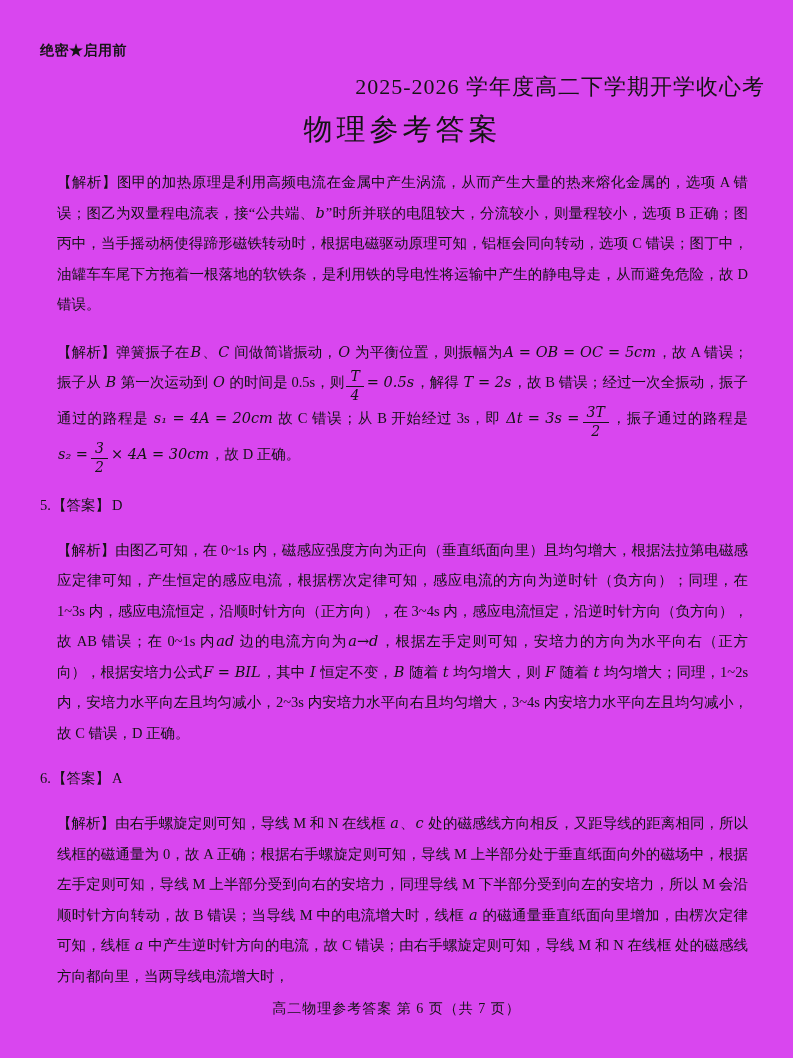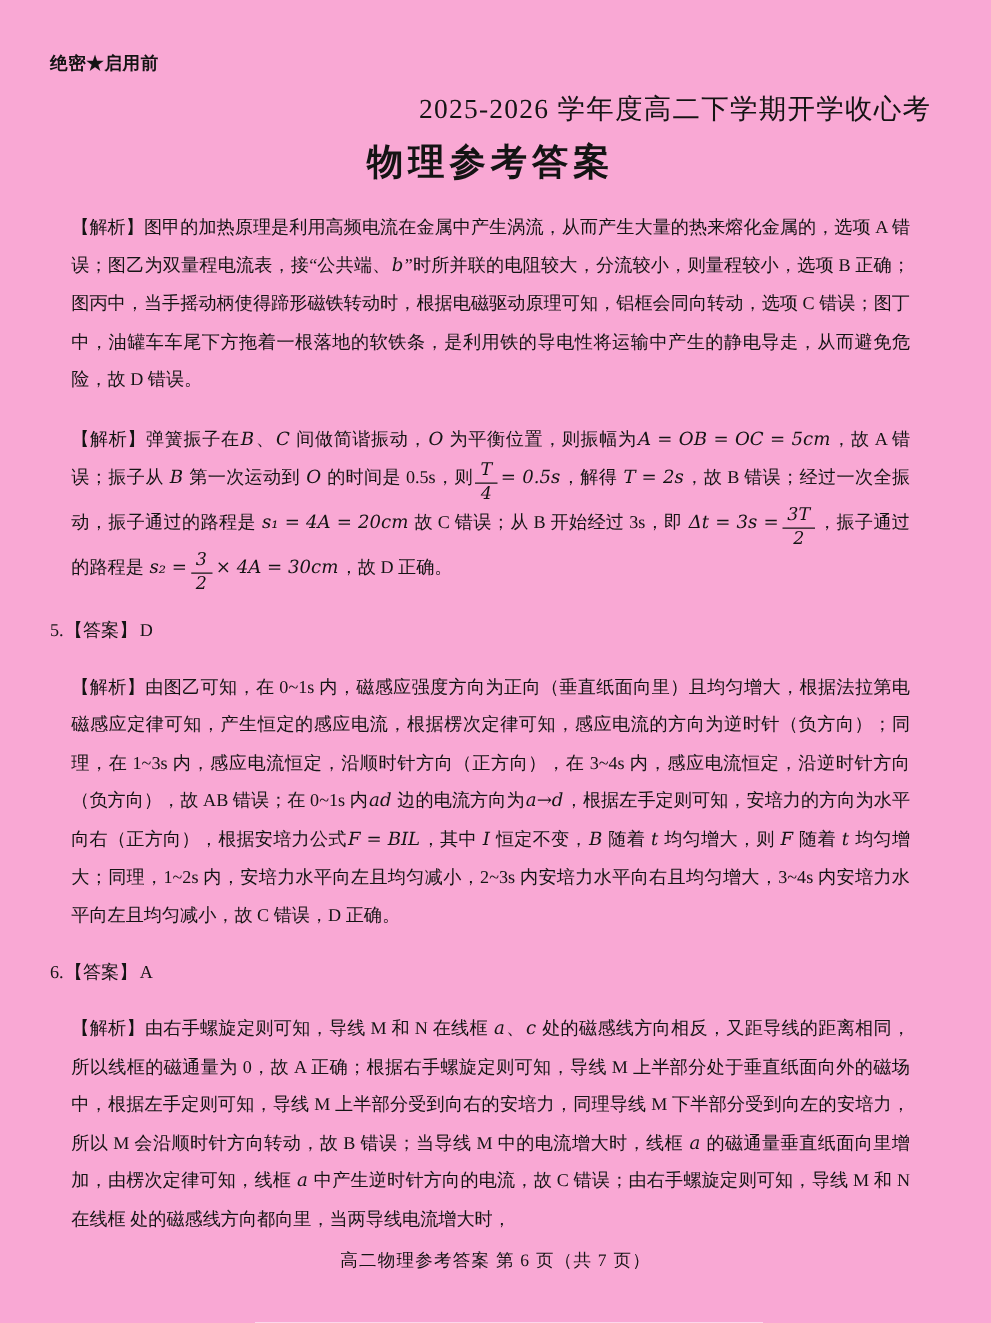--- a/index.html
+++ b/index.html
@@ -5,42 +5,42 @@
   html, body {
     margin: 0;
     padding: 0;
     background: #ffffff;
   }
   .page {
     position: relative;
     width: 793px;
     height: 1058px;
     box-sizing: border-box;
-    padding: 42px 48px 0 40px;
-    background: #f9a8d4;
+    padding: 42px 28px 0 40px;
+    background: #d946ef;
     color: #141414;
     font-family: "Liberation Serif", "DejaVu Serif", serif;
     font-size: 14.5px;
     overflow: hidden;
   }
   .classification {
     font-weight: bold;
     font-size: 14px;
     letter-spacing: 0.5px;
   }
   .title-line1 {
     text-align: right;
     font-weight: normal;
     font-size: 22px;
     margin: 12px 0 0 0;
     letter-spacing: 1px;
   }
   .title-line2 {
     text-align: center;
-    font-weight: bold;
+    font-weight: normal;
     font-size: 29px;
     margin: 8px 0 10px 0;
     letter-spacing: 4px;
   }
   .question { margin: 0 0 9px 0; }
   .ans-line {
     margin: 6px 0 2px 0;
     line-height: 26px;
   }
   .para {

